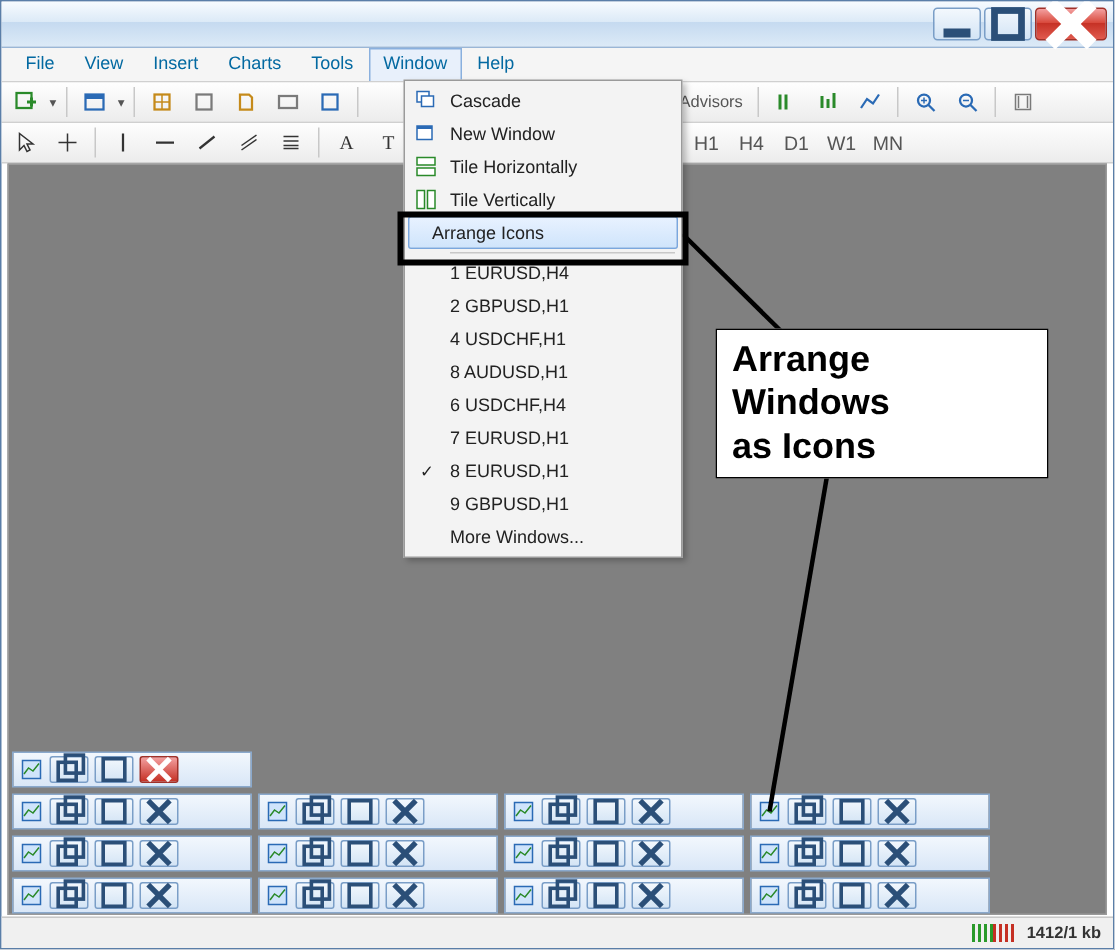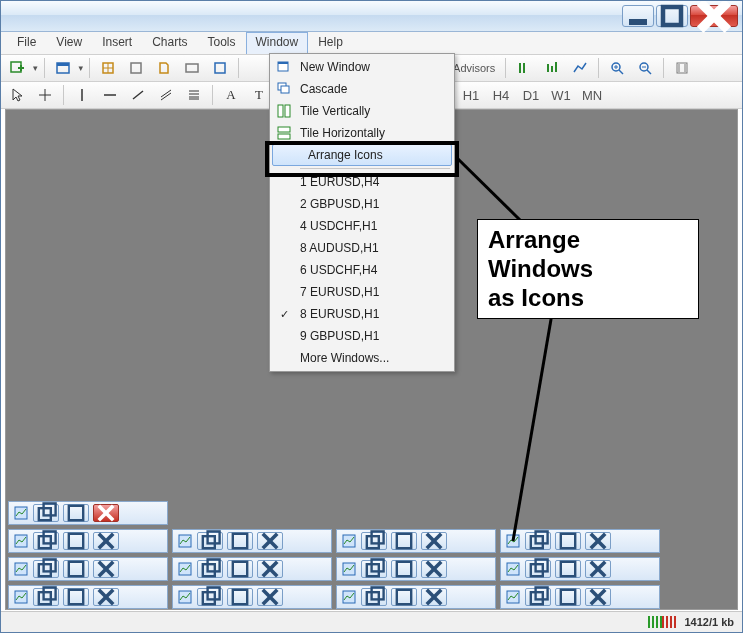--- a/index.html
+++ b/index.html
@@ -53,21 +53,21 @@
     height: 22px;
     display:flex;
     align-items:stretch;
     padding: 0 6px;
     background:#f5f5f5;
     border-bottom:1px solid #d0d0d0;
   }
   .menu-item {
     padding: 3px 10px 0 10px;
     cursor:default;
-    color:#404040;
+    color:#0369a1;
     text-align:center;
   }
   .menu-item.open {
     background:#e8f0fb;
     border:1px solid #8ab0de;
     border-bottom:none;
     padding: 2px 9px 0 9px;
     position:relative;
     z-index:20;
   }
@@ -133,21 +133,21 @@
     display:flex;align-items:center;justify-content:center;
   }
   .dd-sep {
     height:1px;background:#c8c8c8;margin:2px 2px 2px 28px;
   }
   .dd-item.hl {
     background:linear-gradient(to bottom,#e8f2ff,#cfe4fb);
     border:1px solid #7aa7de;
     border-radius:2px;
     height:20px;
-    padding-left:35px;
+    padding-left:15px;
   }
   .dd-highlight-box {
     position:absolute;
     border:4px solid #000;
     pointer-events:none;
     z-index:40;
   }
   
   .callout {
     position:absolute;
@@ -731,56 +731,56 @@
             <svg viewBox="0 0 10 10">
               <line x1="2" y1="2" x2="8" y2="8" stroke="#2b4f78" stroke-width="1.5"></line>
               <line x1="8" y1="2" x2="2" y2="8" stroke="#2b4f78" stroke-width="1.5"></line>
             </svg>
           </div>
         </div>
       </div>
   </div>
 
   <div class="dropdown">
+    <div class="dd-item">
+      <span class="ico">
+          <svg viewBox="0 0 16 16">
+            <rect x="2" y="2" width="8" height="7" fill="#fff" stroke="#2a6ab5"></rect>
+            <rect x="5" y="5" width="8" height="7" fill="#fff" stroke="#2a6ab5"></rect>
+          </svg>
+        </span>
+      <span>Cascade</span>
+    </div>
     <div class="dd-item">
       <span class="ico">
           <svg viewBox="0 0 16 16">
             <rect x="2" y="3" width="10" height="9" fill="#fff" stroke="#2a6ab5"></rect>
             <rect x="2" y="3" width="10" height="2" fill="#2a6ab5"></rect>
           </svg>
         </span>
       <span>New Window</span>
     </div>
     <div class="dd-item">
       <span class="ico">
           <svg viewBox="0 0 16 16">
-            <rect x="2" y="2" width="8" height="7" fill="#fff" stroke="#2a6ab5"></rect>
-            <rect x="5" y="5" width="8" height="7" fill="#fff" stroke="#2a6ab5"></rect>
+            <rect x="2" y="2" width="12" height="5" fill="#fff" stroke="#2a8a2a"></rect>
+            <rect x="2" y="9" width="12" height="5" fill="#fff" stroke="#2a8a2a"></rect>
           </svg>
         </span>
-      <span>Cascade</span>
+      <span>Tile Horizontally</span>
     </div>
     <div class="dd-item">
       <span class="ico">
           <svg viewBox="0 0 16 16">
             <rect x="2" y="2" width="5" height="12" fill="#fff" stroke="#2a8a2a"></rect>
             <rect x="9" y="2" width="5" height="12" fill="#fff" stroke="#2a8a2a"></rect>
           </svg>
         </span>
       <span>Tile Vertically</span>
     </div>
-    <div class="dd-item">
-      <span class="ico">
-          <svg viewBox="0 0 16 16">
-            <rect x="2" y="2" width="12" height="5" fill="#fff" stroke="#2a8a2a"></rect>
-            <rect x="2" y="9" width="12" height="5" fill="#fff" stroke="#2a8a2a"></rect>
-          </svg>
-        </span>
-      <span>Tile Horizontally</span>
-    </div>
     <div class="dd-item hl">
       <span>Arrange Icons</span>
     </div>
     <div class="dd-sep"></div>
     <div id="winlist">
         <div class="dd-item">
           <span>1 EURUSD,H4</span>
         </div>
         <div class="dd-item">
           <span>2 GBPUSD,H1</span>

